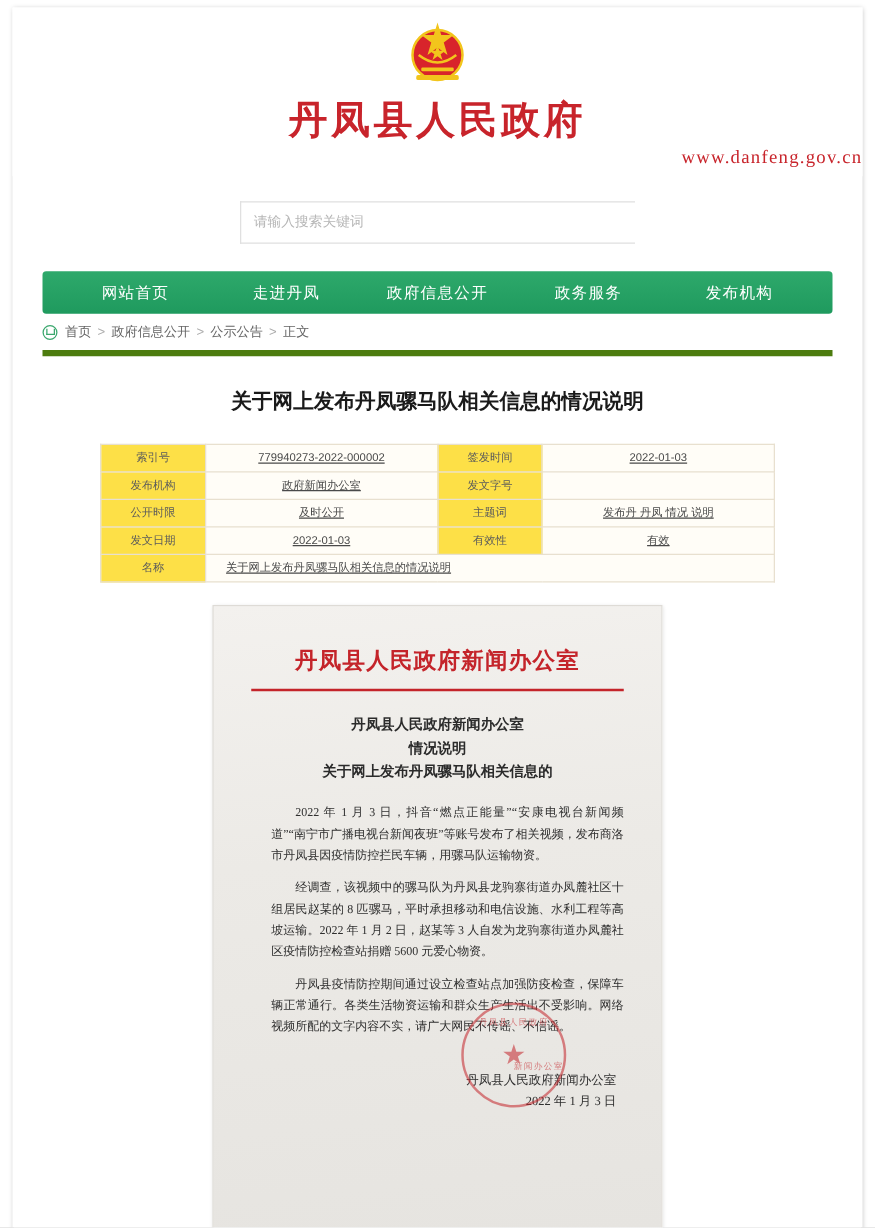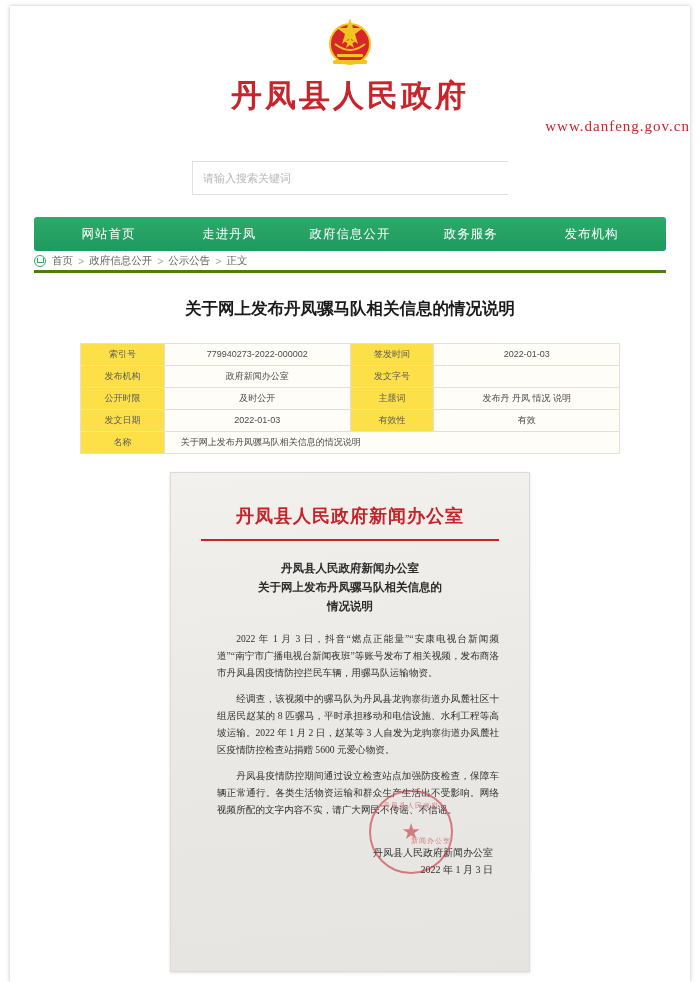--- a/index.html
+++ b/index.html
@@ -136,22 +136,22 @@
     text-decoration: none;
     display: flex;
     align-items: center;
     justify-content: center;
     letter-spacing: 1px;
   }
 
   
   .crumbwrap {
     margin: 0 24px;
-    border-bottom: 3px solid #4d7c0f;
-    height: 22px;
+    border-bottom: 5px solid #4d7c0f;
+    height: 34px;
     display: flex;
     align-items: center;
     font-size: 10.5px;
     color: #666;
   }
   .homeicon {
     width: 12px; height: 12px;
     border: 1.4px solid #3aa76d;
     border-radius: 50%;
     margin-right: 6px;
@@ -194,21 +194,21 @@
     height: 22px;
     padding: 2px 6px;
     text-align: center;
     line-height: 13px;
   }
   .info-table td.lbl {
     width: 84px;
     background: #fde047;
     color: #5b5b5b;
   }
-  .info-table td.val { width: 186px; }
+  .info-table td.val { width: 186px; text-decoration: underline; }
   .info-table td.val-wide { text-align: left; padding-left: 16px; }
 
   
   .docwrap {
     margin: 18px auto 0 auto;
     width: 360px;
     background: #ffffff;
     padding-bottom: 10px;
   }
   .doc {
@@ -373,22 +373,22 @@
         </tr>
       </tbody>
     </table>
 
     <div class="docwrap">
       <div class="doc">
         <div class="doc-header">丹凤县人民政府新闻办公室</div>
         <div class="doc-redline"></div>
         <div class="doc-subtitle">
           <div>丹凤县人民政府新闻办公室</div>
+          <div>情况说明</div>
           <div>关于网上发布丹凤骡马队相关信息的</div>
-          <div>情况说明</div>
         </div>
         <div class="doc-body">
           <p>2022 年 1 月 3 日，抖音“燃点正能量”“安康电视台新闻频道”“南宁市广播电视台新闻夜班”等账号发布了相关视频，发布商洛市丹凤县因疫情防控拦民车辆，用骡马队运输物资。</p>
           <p>经调查，该视频中的骡马队为丹凤县龙驹寨街道办凤麓社区十组居民赵某的 8 匹骡马，平时承担移动和电信设施、水利工程等高坡运输。2022 年 1 月 2 日，赵某等 3 人自发为龙驹寨街道办凤麓社区疫情防控检查站捐赠 5600 元爱心物资。</p>
           <p>丹凤县疫情防控期间通过设立检查站点加强防疫检查，保障车辆正常通行。各类生活物资运输和群众生产生活出不受影响。网络视频所配的文字内容不实，请广大网民不传谣、不信谣。</p>
         </div>
         <div class="doc-sign">
           <div class="seal">
             <span class="seal-text">丹凤县人民政府</span>
             <span class="star">★</span>

